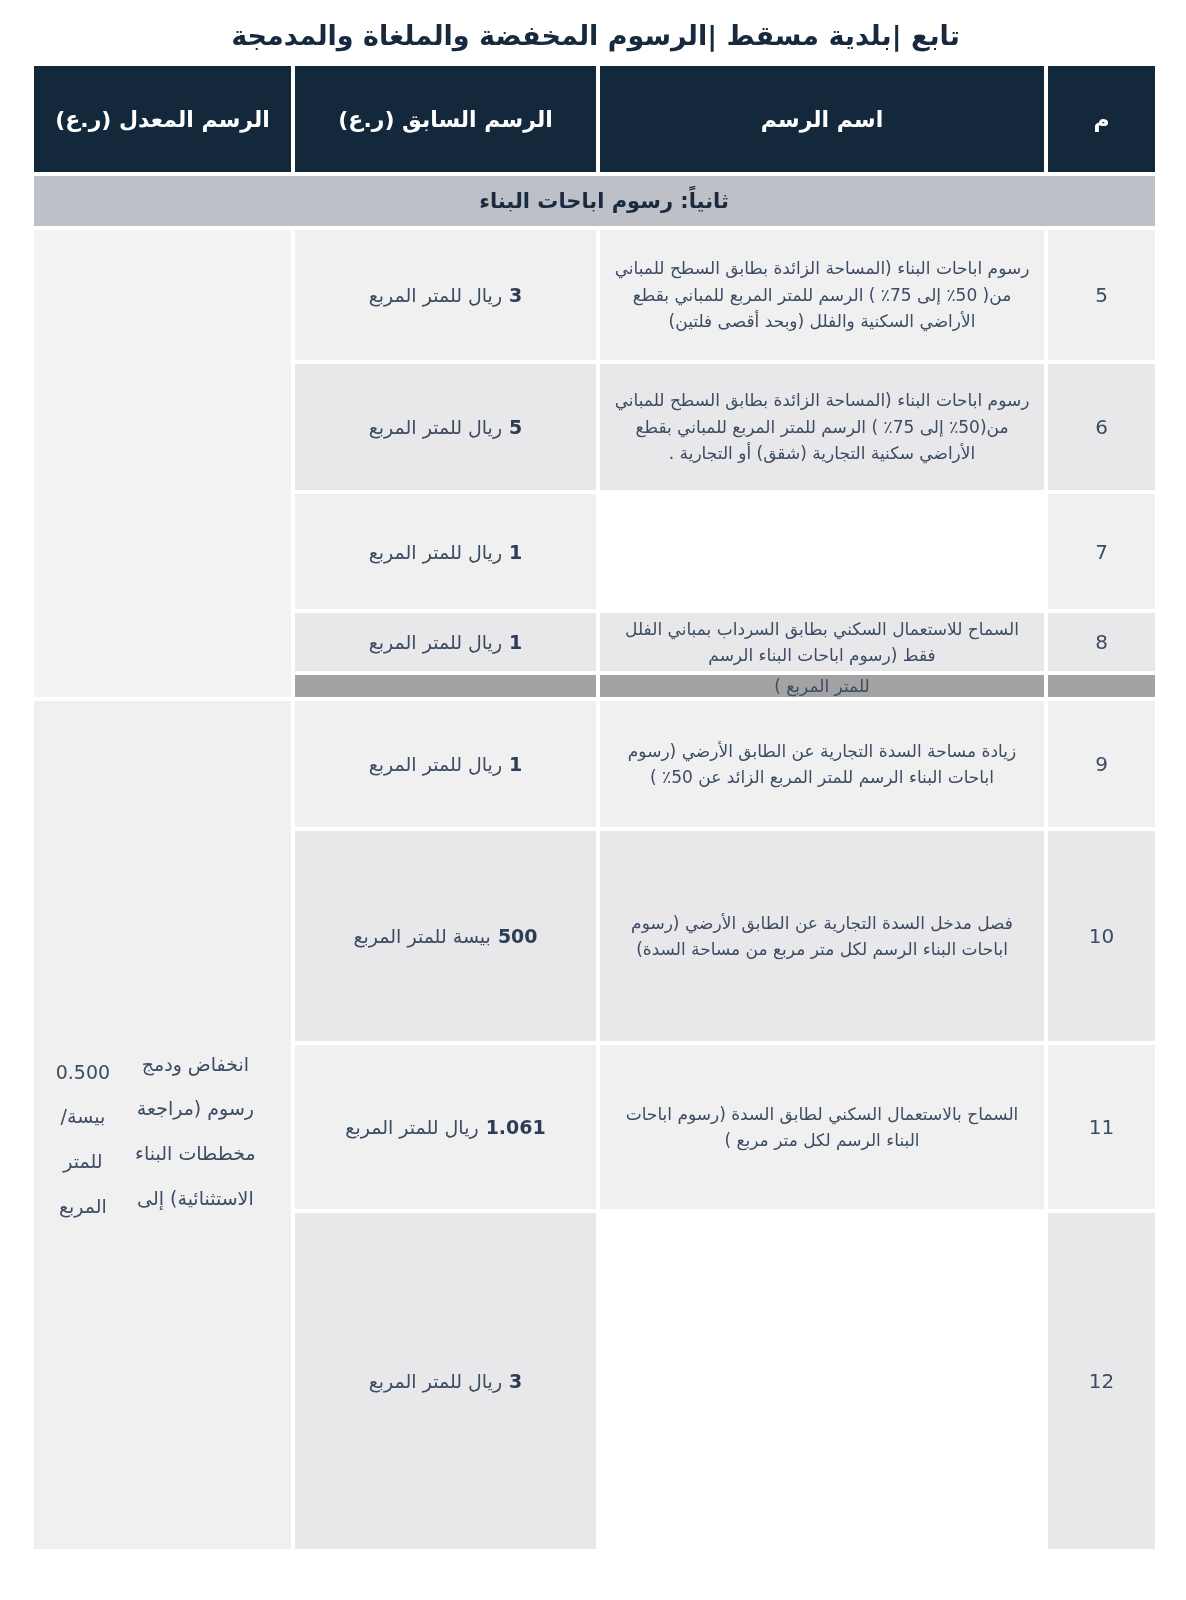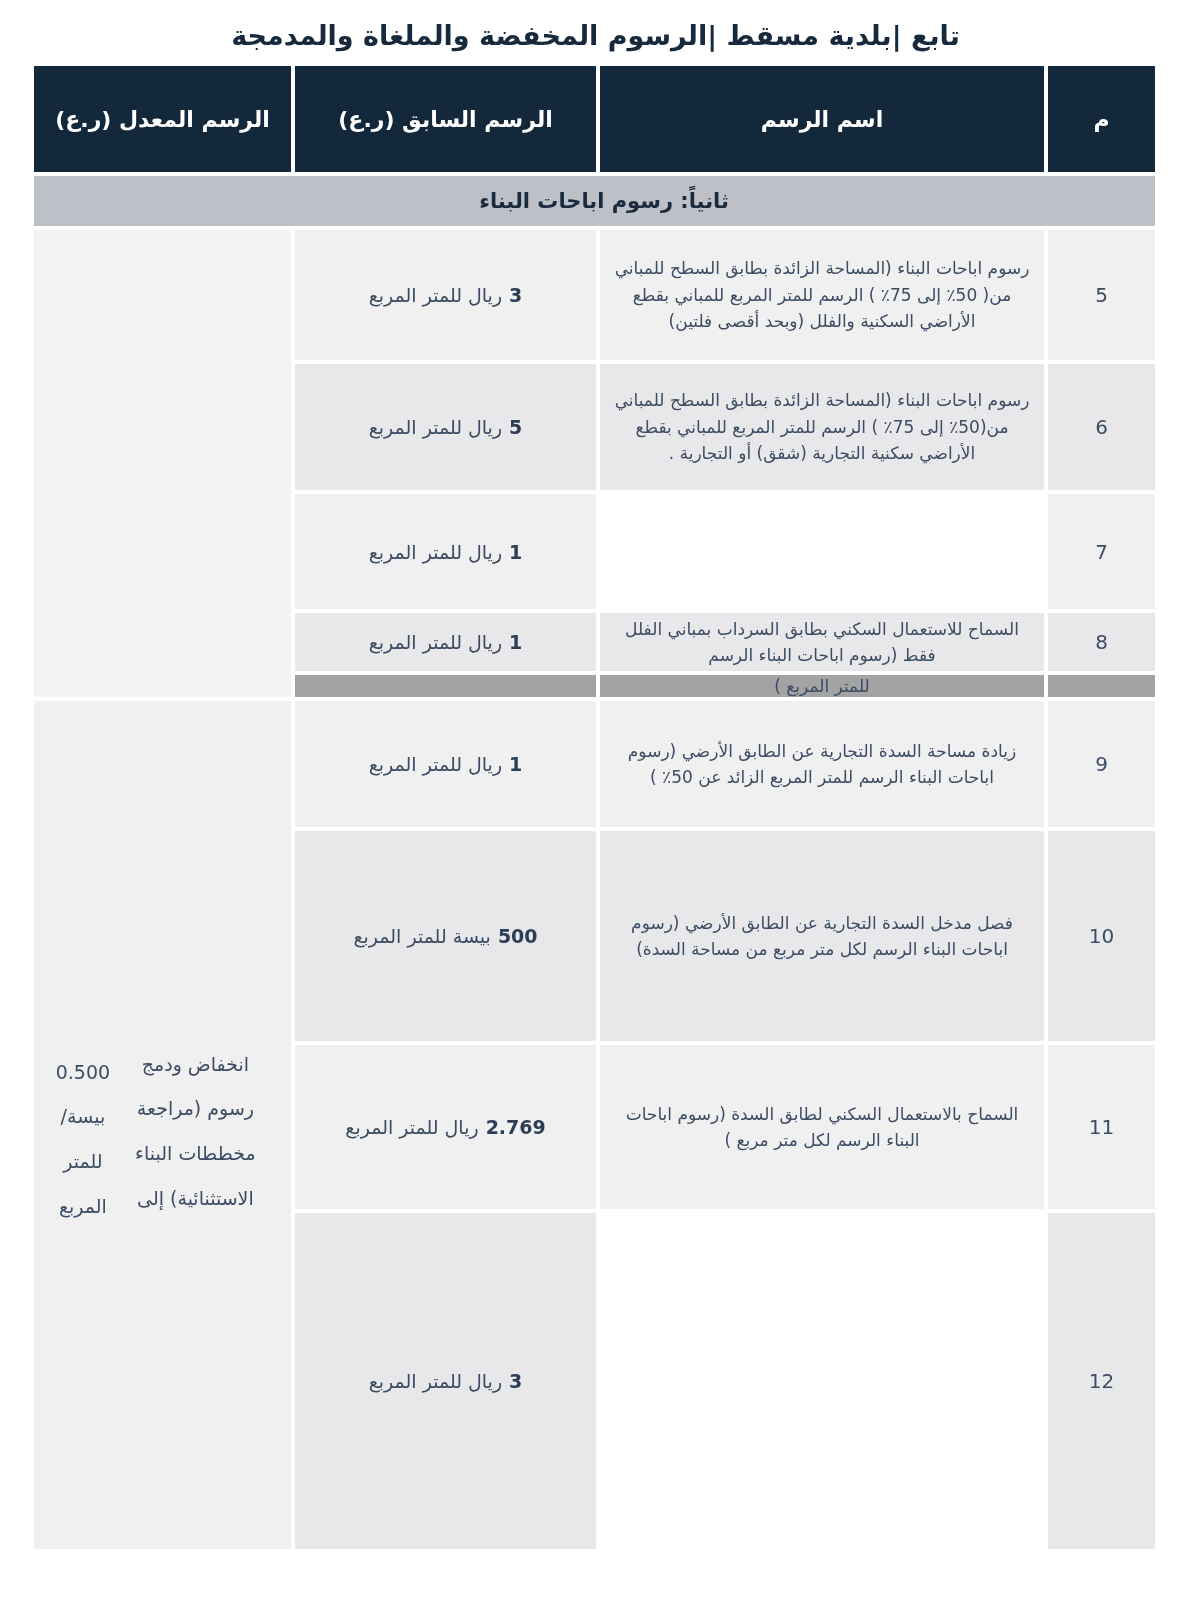--- a/index.html
+++ b/index.html
@@ -165,21 +165,21 @@
     <div class="cell num-cell  row-dark r10 c-num">10</div>
     <div class="cell name-cell row-dark r10 c-name">فصل مدخل السدة التجارية عن الطابق الأرضي (رسوم اباحات البناء الرسم لكل متر مربع من مساحة السدة)</div>
     <div class="cell fee-cell  row-dark r10 c-prev">
       <span class="fee-value">500</span>
       <span class="fee-unit">بيسة للمتر المربع</span>
     </div>
 
     <div class="cell num-cell  row-light r11 c-num">11</div>
     <div class="cell name-cell row-light r11 c-name">السماح بالاستعمال السكني لطابق السدة (رسوم اباحات البناء الرسم  لكل متر مربع )</div>
     <div class="cell fee-cell  row-light r11 c-prev">
-      <span class="fee-value">2.769</span>
+      <span class="fee-value">1.061</span>
       <span class="fee-unit">ريال للمتر المربع</span>
     </div>
 
     <div class="cell num-cell  row-dark r12 c-num">12</div>
     <div class="cell fee-cell row-dark r12 c-prev">
       <span class="fee-value">3</span>
       <span class="fee-unit">ريال للمتر المربع</span>
     </div>
 
     <div class="cell empty-new"></div>

